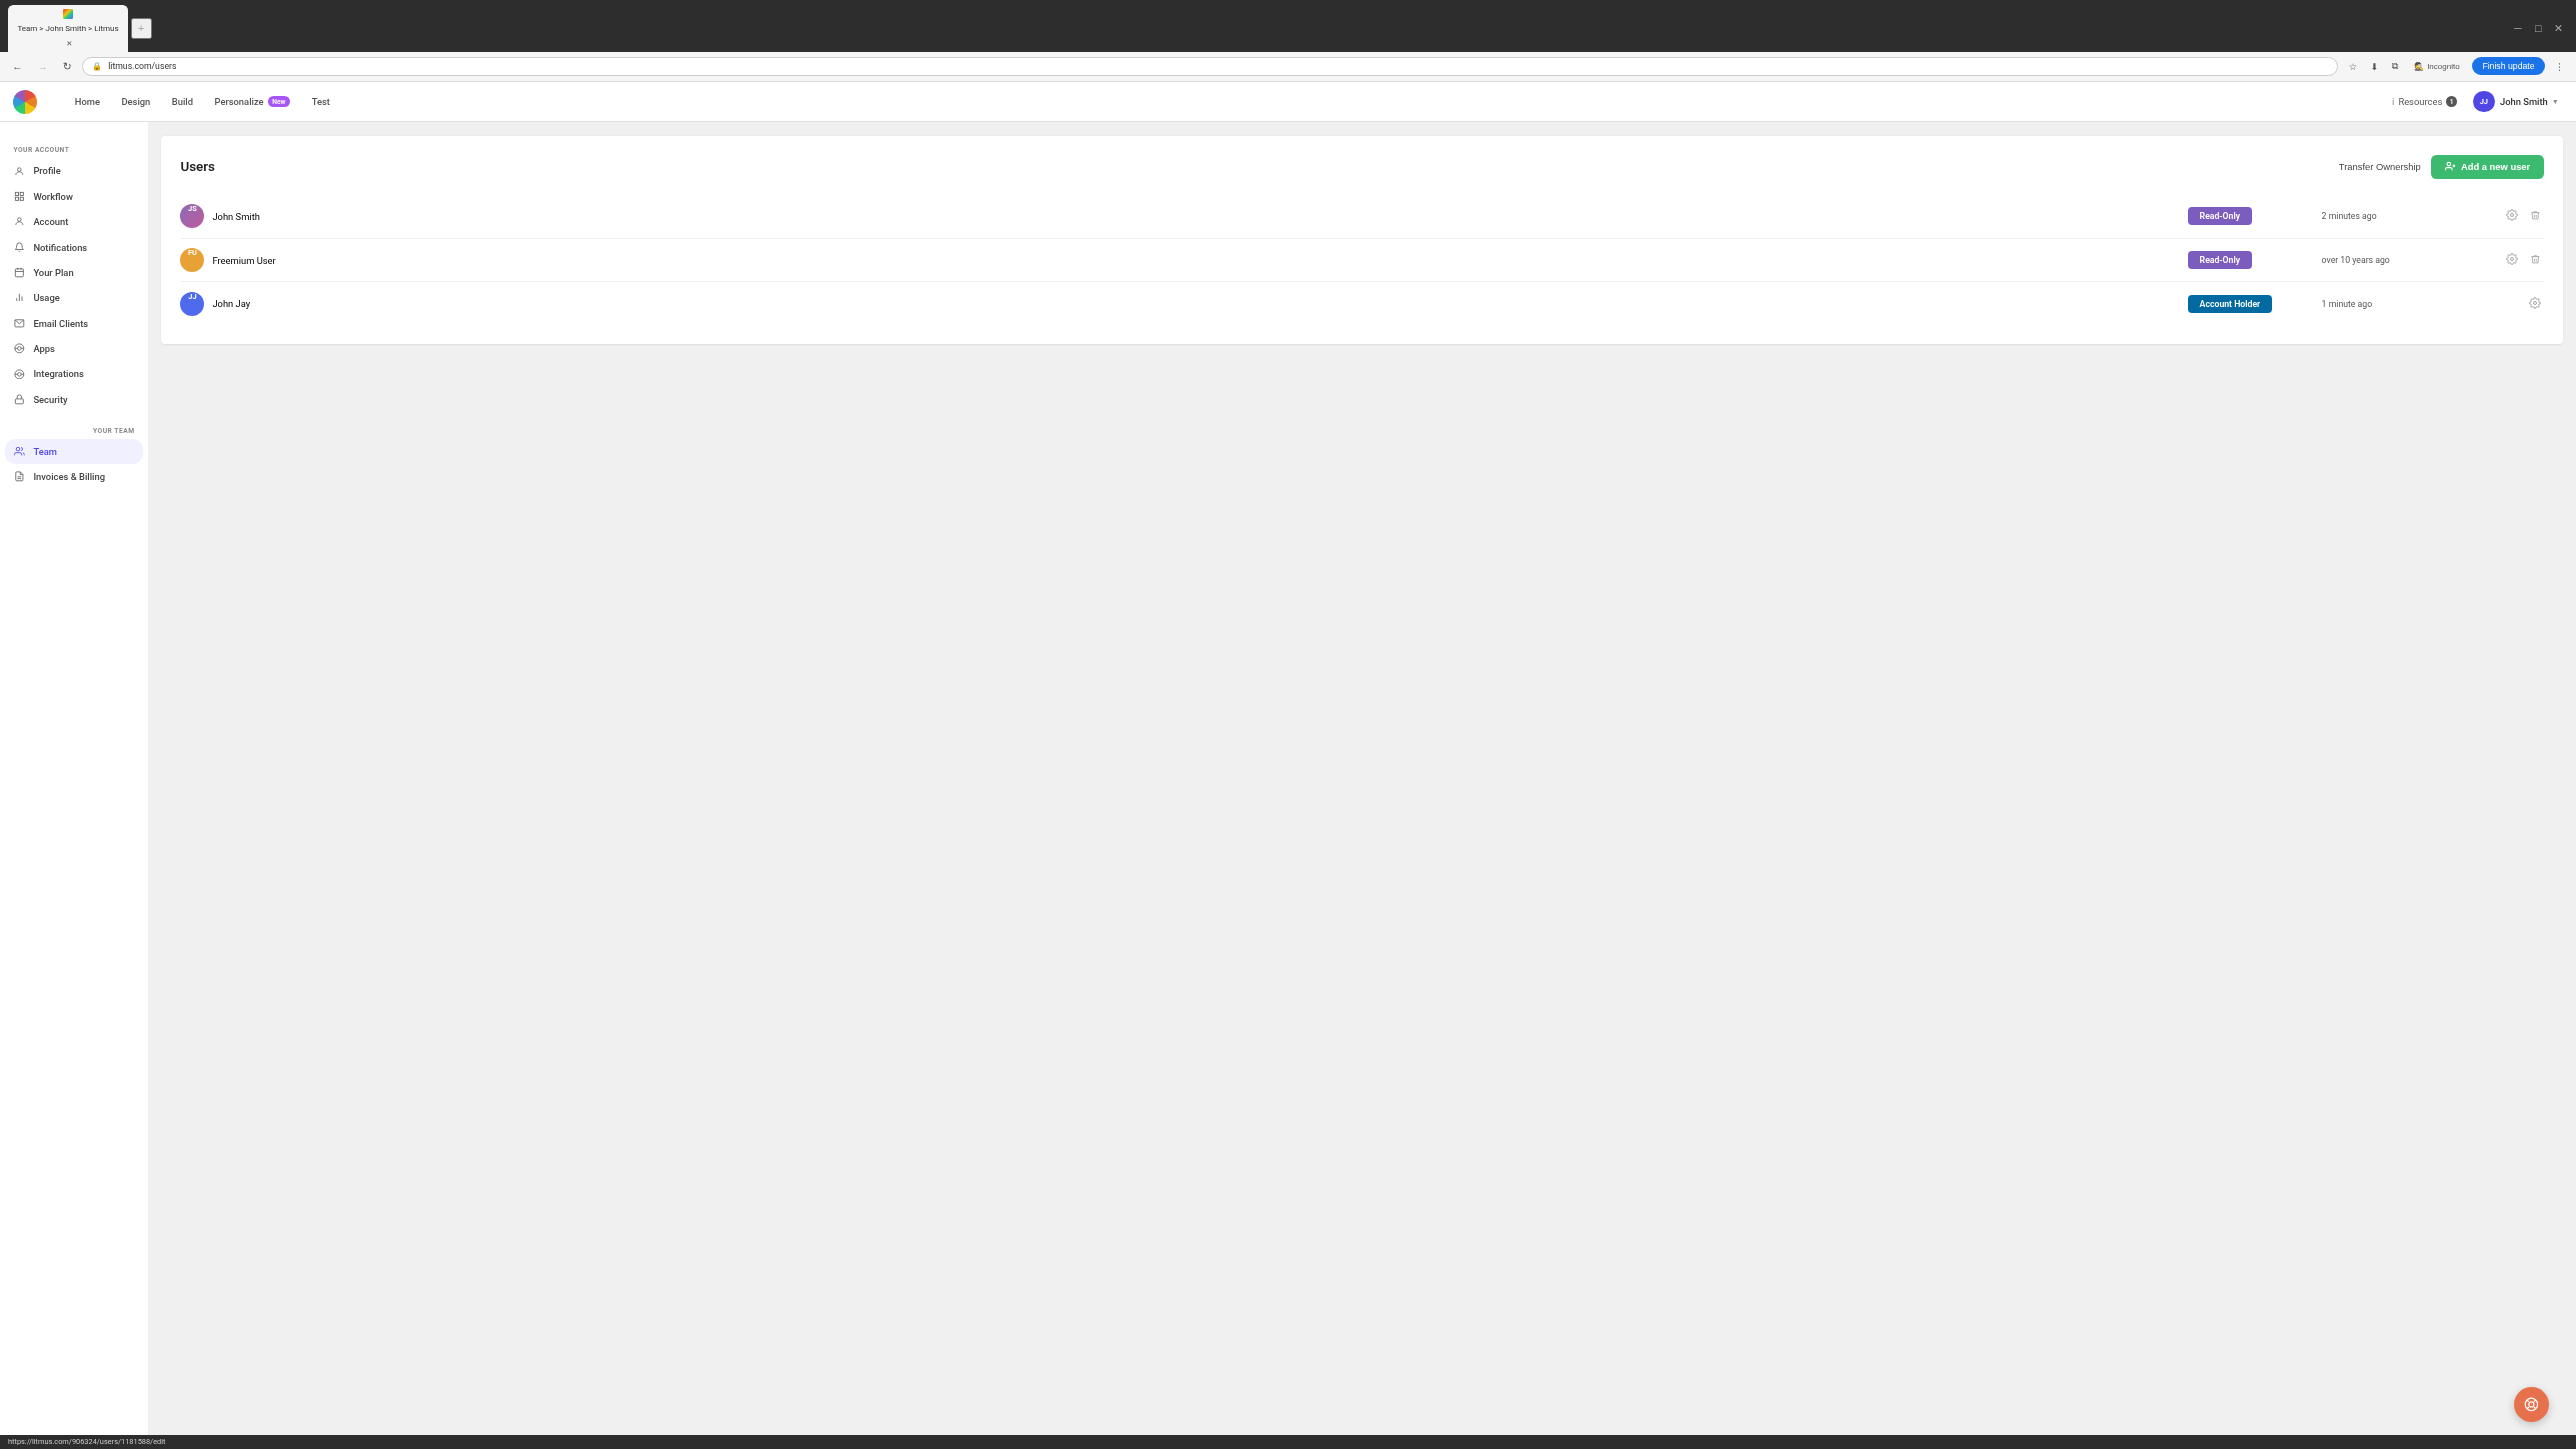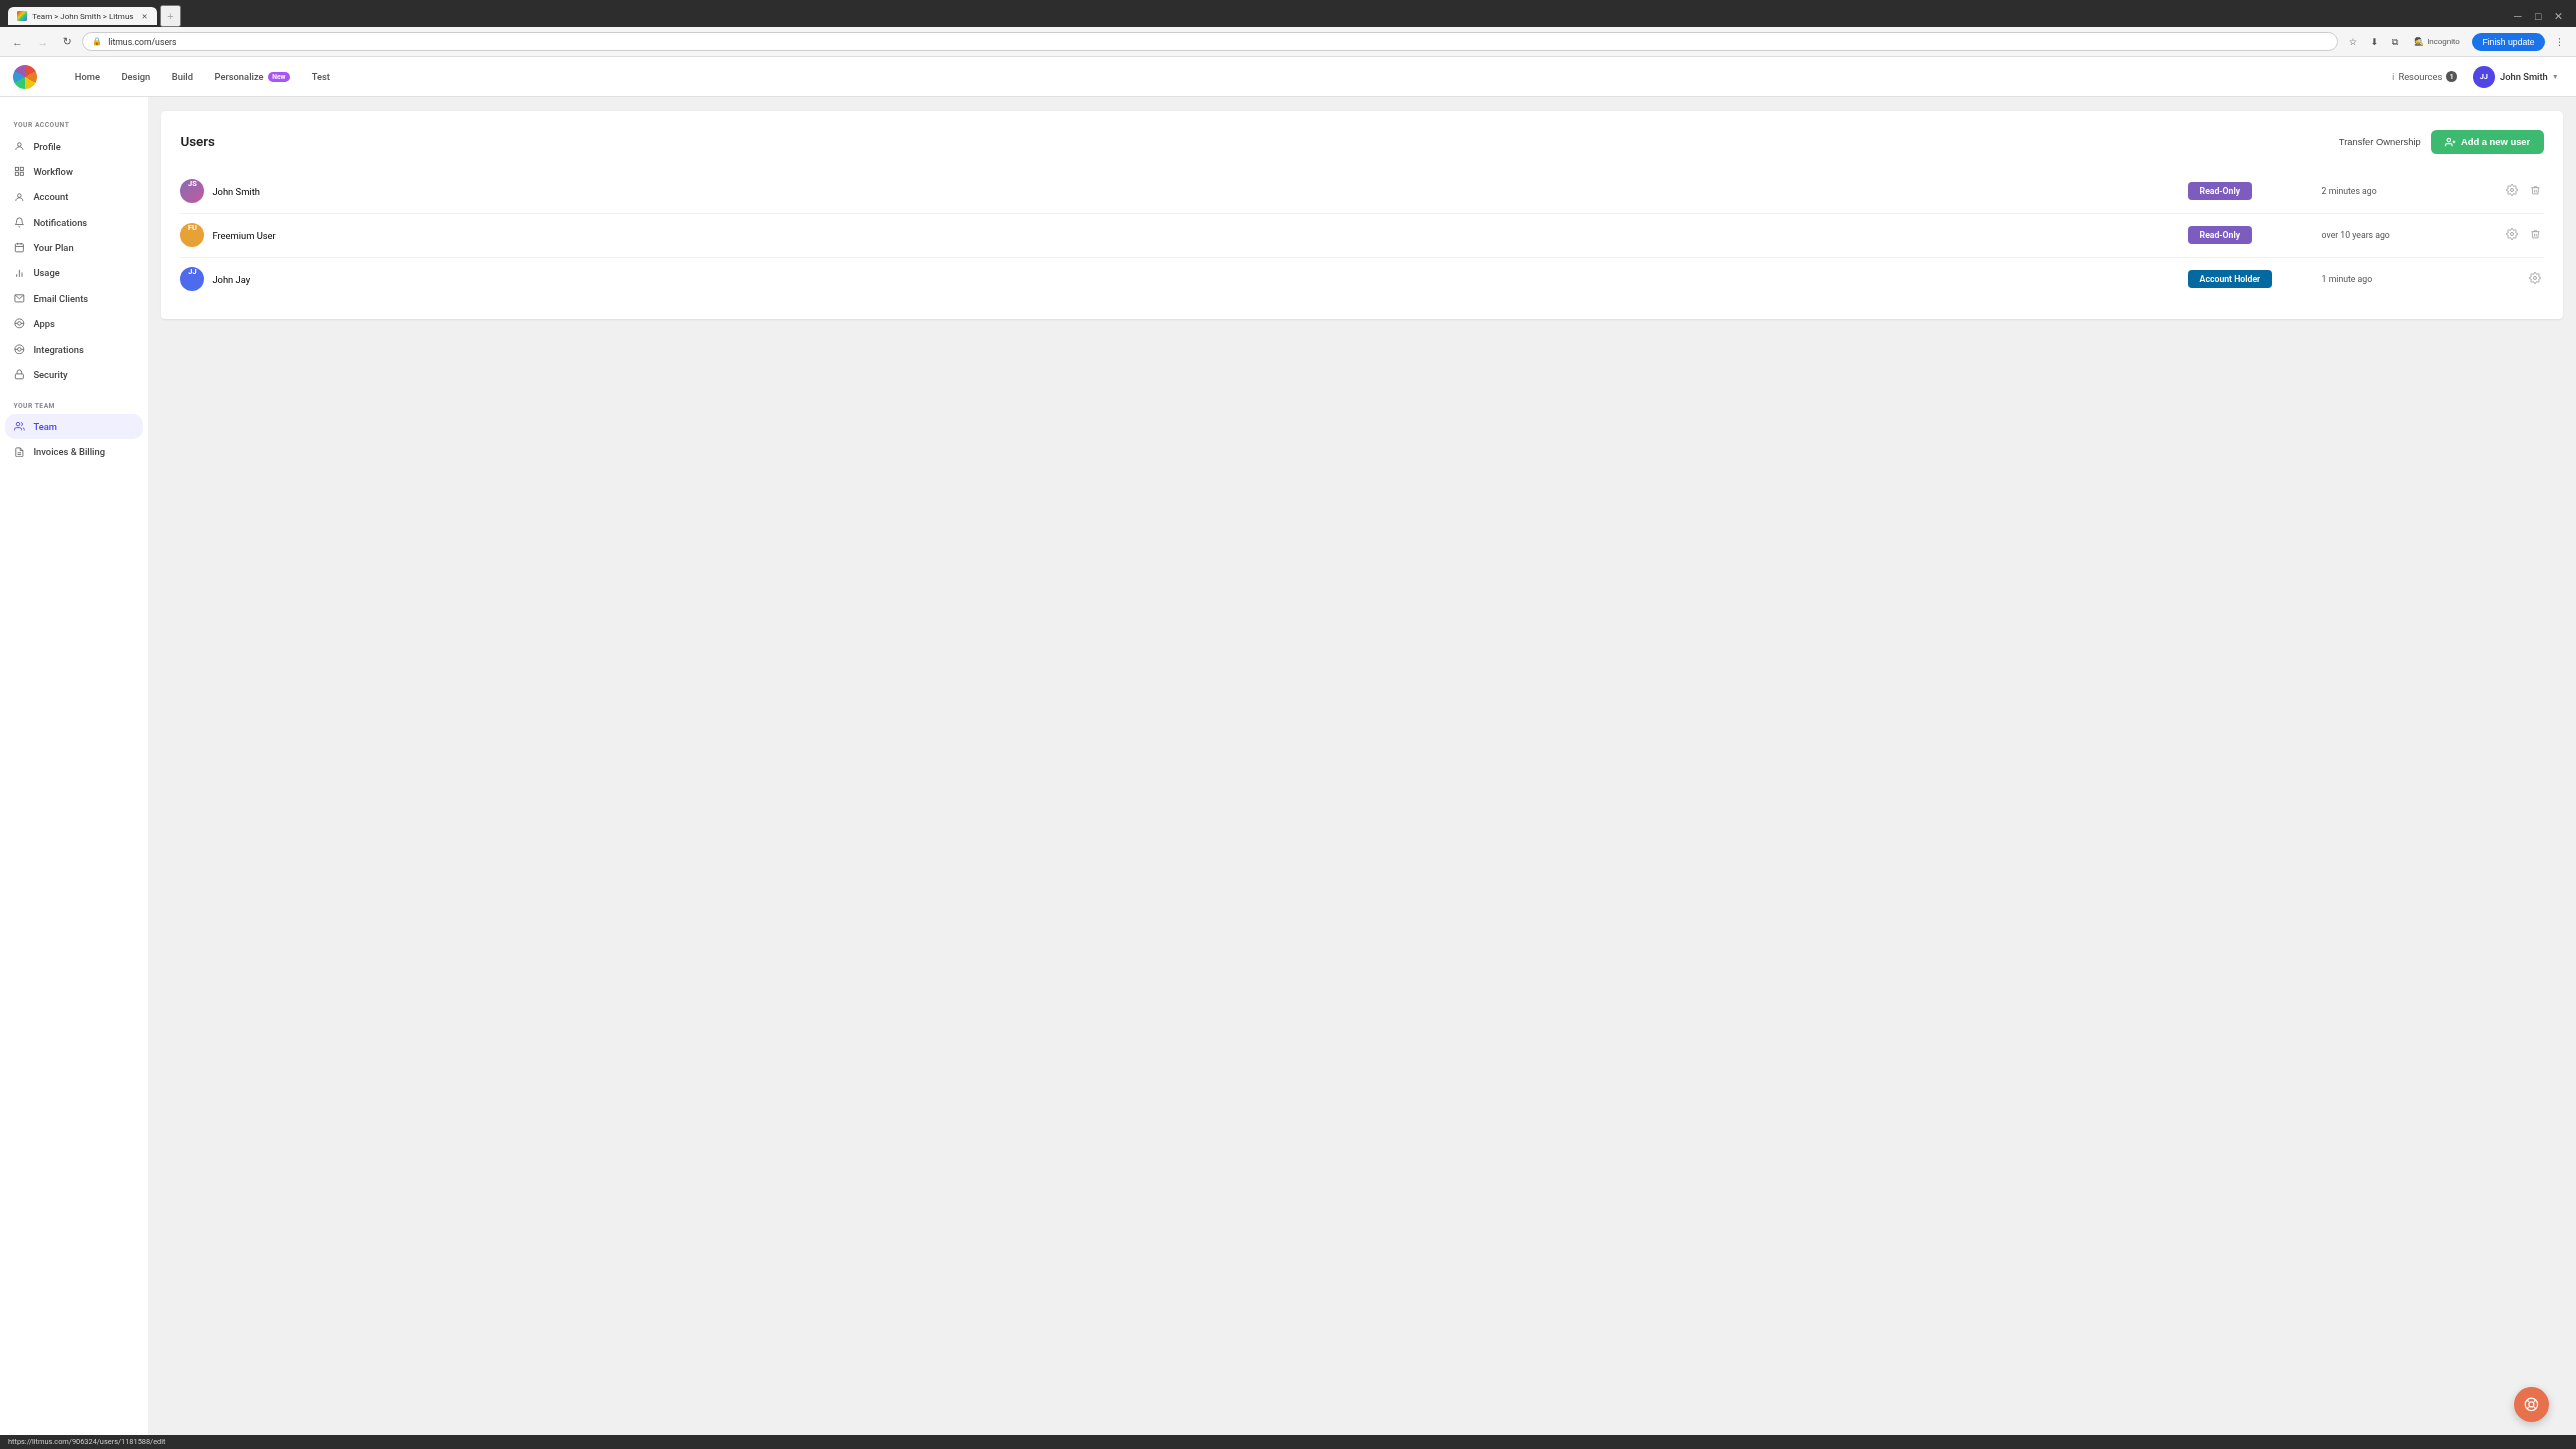--- a/index.html
+++ b/index.html
@@ -1,21 +1,21 @@
 <!DOCTYPE html>
 <html style="font-size:10.7px"><head>
   <meta charset="utf-8">
   <style>
     * { box-sizing: border-box; margin: 0; padding: 0; }
     body { font-family: -apple-system, BlinkMacSystemFont, 'Segoe UI', Roboto, sans-serif; background: #f0f0f0; font-size: 9.4px; }
 
     
     .browser-chrome { background: #2d2d2d; padding: 5.4px 8px 0; }
     .browser-tab-bar { display: flex; align-items: center; gap: 2.7px; margin-bottom: 0; }
-    .browser-tab { background: #3c3c3c; color: #ccc; padding: 4px 9.4px; border-radius: 5.4px 5.4px 0 0; display: flex; align-items: flex-end; gap: 5.4px; font-size: 8px; cursor: pointer; }
+    .browser-tab { background: #3c3c3c; color: #ccc; padding: 4px 9.4px; border-radius: 5.4px 5.4px 0 0; display: flex; align-items: center; gap: 5.4px; font-size: 8px; cursor: pointer; flex-direction: column; }
     .browser-tab.active { background: #f5f5f5; color: #333; }
     .browser-tab .favicon { width: 9.4px; height: 9.4px; border-radius: 1.3px; background: linear-gradient(135deg, #e74c3c, #e67e22, #f1c40f, #2ecc71, #3498db, #9b59b6); }
     .browser-tab .close-tab { font-size: 7.4px; color: #888; cursor: pointer; margin-left: 2.7px; }
     .browser-tab.active .close-tab { color: #555; }
     .new-tab-btn { color: #aaa; font-size: 10.7px; cursor: pointer; padding: 2.7px 5.4px; }
 
     
     .address-bar { background: #f5f5f5; padding: 5.4px 8px; display: flex; align-items: center; gap: 6.7px; border-bottom: 0.7px solid #ddd; }
     .nav-btn { background: none; border: none; color: #555; font-size: 10.7px; cursor: pointer; padding: 2.7px 4px; }
     .nav-btn:disabled { color: #bbb; cursor: default; }
@@ -255,21 +255,21 @@
     <div class="sidebar-item">
       <span class="sidebar-icon">
         <svg width="10.7" height="10.7" viewBox="0 0 24 24" fill="none" stroke="currentColor" stroke-width="2">
             <rect x="3" y="11" width="18" height="11" rx="2"></rect>
             <path d="M7 11V7a5 5 0 0110 0v4"></path>
           </svg>
       </span>
       <span>Security</span>
     </div>
 
-    <div class="sidebar-section-label" style="margin-top: 10.7px;">YOUR TEAM</div>
+    <div class="sidebar-section-label" style="margin-top: 10.7px; text-align: right;">YOUR TEAM</div>
 
     <div class="sidebar-item active">
       <span class="sidebar-icon">
         <svg width="10.7" height="10.7" viewBox="0 0 24 24" fill="none" stroke="currentColor" stroke-width="2">
             <path d="M17 21v-2a4 4 0 00-4-4H5a4 4 0 00-4 4v2"></path>
             <circle cx="9" cy="7" r="4"></circle>
             <path d="M23 21v-2a4 4 0 00-3-3.87"></path>
             <path d="M16 3.13a4 4 0 010 7.75"></path>
           </svg>
       </span>

